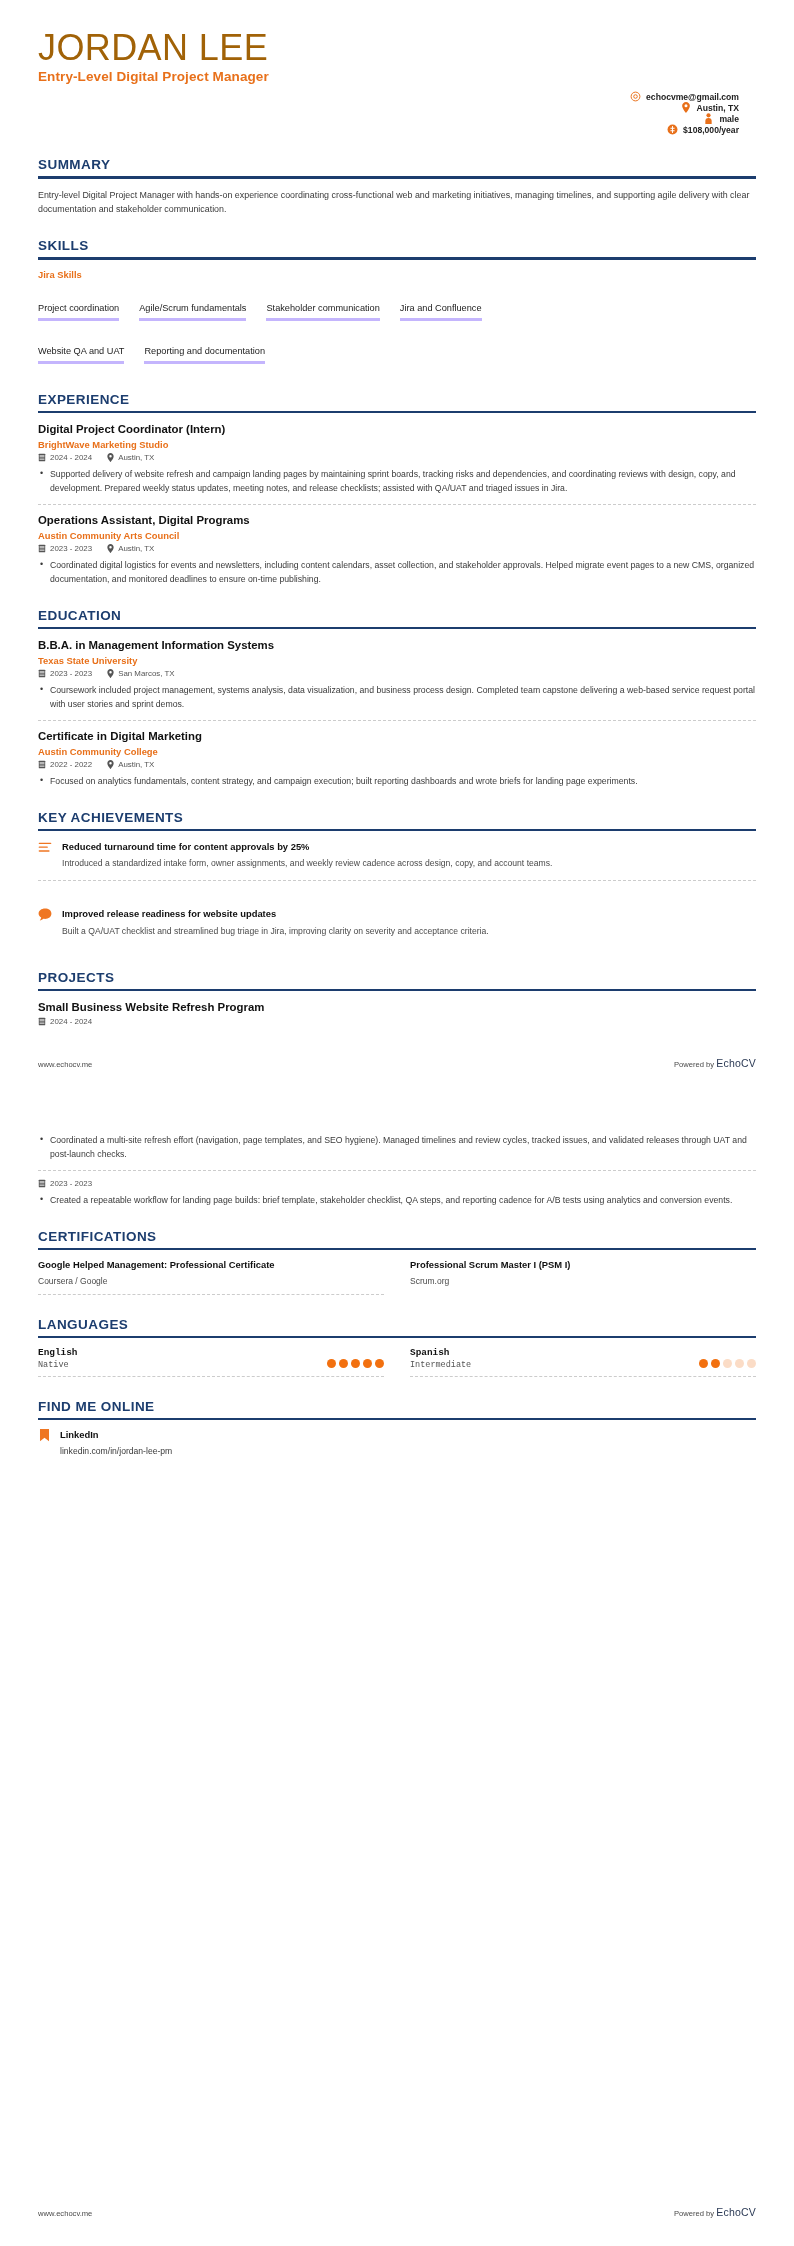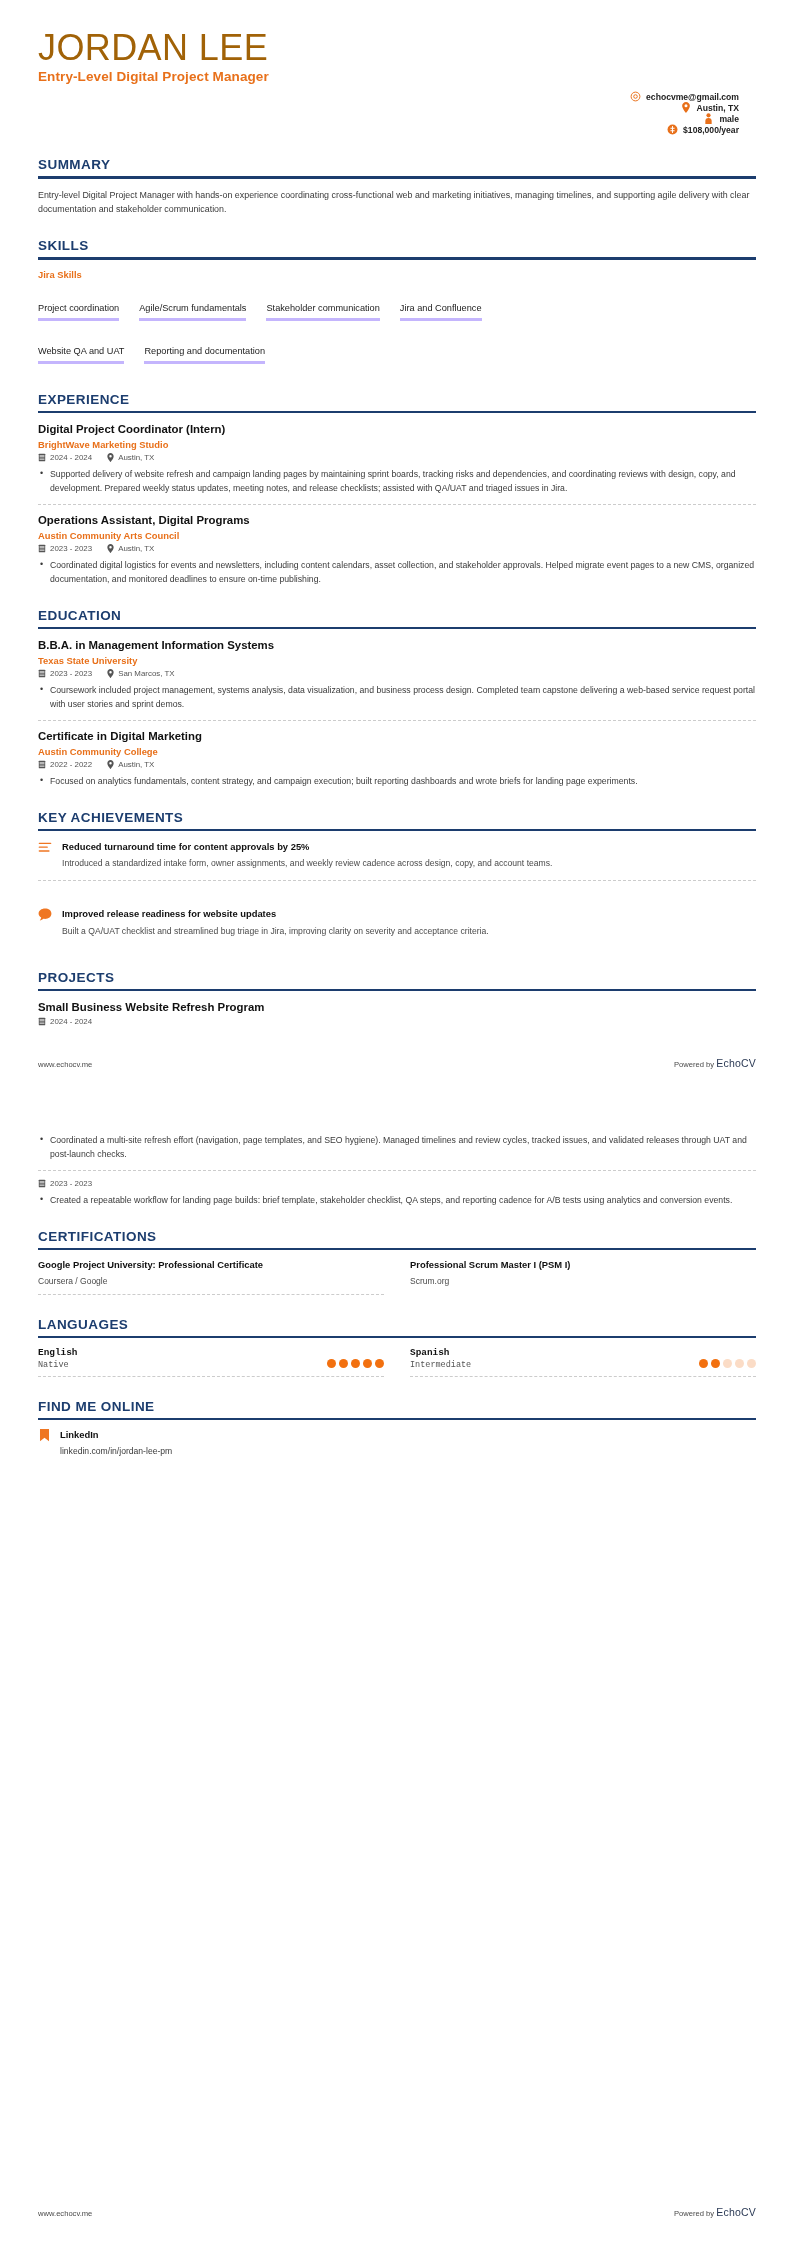--- a/index.html
+++ b/index.html
@@ -626,21 +626,21 @@
       </ul>
     </div>
   </div>
 
   <div class="section pad">
     <div class="sec-title">CERTIFICATIONS</div>
     <div class="sec-rule"></div>
     <div class="cert-grid">
       <div class="cert-col">
         <div class="cert-item">
-          <div class="cert-name">Google Project University: Professional Certificate</div>
+          <div class="cert-name">Google Helped Management: Professional Certificate</div>
           <div class="cert-issuer">Coursera / Google</div>
         </div>
       </div>
       <div class="cert-col">
         <div class="cert-item no-rule">
           <div class="cert-name">Professional Scrum Master I (PSM I)</div>
           <div class="cert-issuer">Scrum.org</div>
         </div>
       </div>
     </div>

